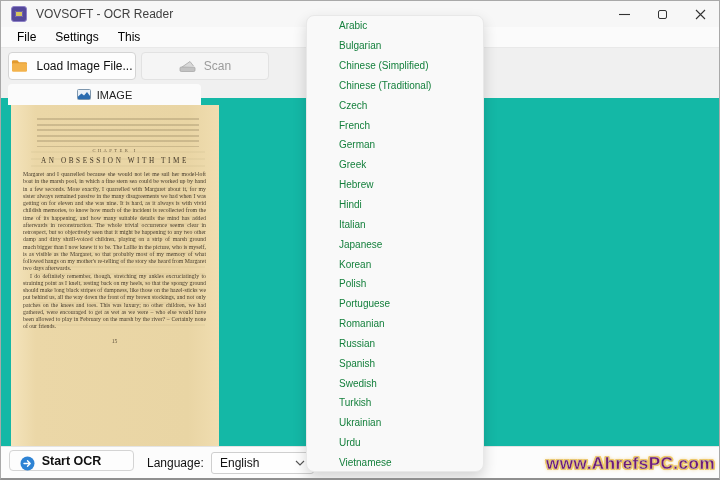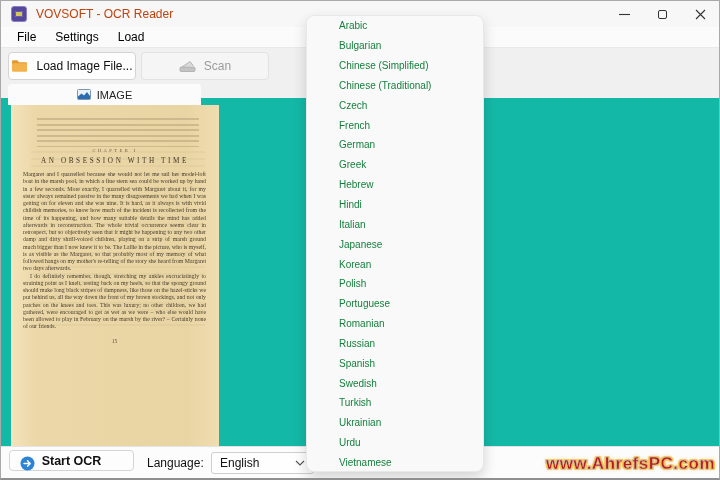--- a/index.html
+++ b/index.html
@@ -9,21 +9,21 @@
   .window { position:relative; width:720px; height:480px; background:#fbfbfb;
             border:1px solid #a9a9a9; border-bottom:2px solid #8f8f8f; overflow:hidden; }
 
   
   .titlebar { position:absolute; top:0; left:0; right:0; height:26px; background:#f7f7f7;
               display:flex; align-items:center; }
   .app-icon { width:16px; height:16px; margin-left:10px; background:#54489a; border:1px solid #8d80c6;
               border-radius:3px; display:flex; align-items:center; justify-content:center; }
   .app-icon .chip { width:8px; height:6px; background:#d6c45e; border-radius:1px;
                     box-shadow:inset 0 0 0 1px #6a5cae; }
-  .titlebar .title { margin-left:9px; font-size:12px; color:#c2410c; }
+  .titlebar .title { margin-left:9px; font-size:12px; color:#404040; }
   .win-controls { position:absolute; right:0; top:0; height:26px; display:flex; }
   .wc { width:38px; height:26px; display:flex; align-items:center; justify-content:center; color:#333; }
   .maxbox { width:9px; height:9px; border:1px solid #333; border-radius:2px; }
 
   
   .menubar { position:absolute; top:26px; left:0; right:0; height:20px; background:#fbfbfb;
              display:flex; align-items:center; padding-left:9px; }
   .menu-item { padding:0 7px; margin-right:5px; font-size:12px; color:#000000; }
 
   
@@ -65,21 +65,21 @@
   .btn-start { left:8px; top:3px; width:125px; height:21px; font-weight:bold; font-size:12.5px;
                justify-content:center; }
   .btn-start .ic { position:absolute; left:10px; top:5px; }
   .lang-label { position:absolute; left:146px; top:9px; font-size:12px; color:#111; }
   .combo { position:absolute; left:210px; top:5px; width:103px; height:22px; background:#fefefe;
            border:1px solid #cfcfcf; border-radius:3px; display:flex; align-items:center;
            padding:0 8px; font-size:12px; color:#111; }
   .combo .chev { margin-left:auto; display:flex; align-items:center; }
 
   .watermark { position:absolute; right:4px; bottom:4px; font-size:17px; font-weight:bold;
-               letter-spacing:.5px; color:#b91c1c; -webkit-text-stroke:.4px #c4c4c4;
+               letter-spacing:.5px; color:#701a75; -webkit-text-stroke:.4px #c4c4c4;
                text-shadow:-1.2px -1.2px 0 #f1c75f, 1.2px -1.2px 0 #f1c75f, -1.2px 1.2px 0 #f1c75f,
                            1.2px 1.2px 0 #f1c75f, 0 -1.4px 0 #f1c75f, 0 1.4px 0 #f1c75f,
                            -1.4px 0 0 #f1c75f, 1.4px 0 0 #f1c75f, 0 0 4px #e9b94f; }
 
   
   .popup { position:absolute; left:305px; top:14px; width:178px; height:457px; background:#f9f9f9;
            border:1px solid #e8e8e8; border-radius:8px; z-index:50; overflow:hidden;
            box-shadow:0 6px 14px rgba(0,0,0,.16); }
   .popup-item { height:19.85px; display:flex; align-items:center; padding-left:32px;
                 font-size:10px; color:#15803d;text-align:center; }
@@ -107,21 +107,21 @@
         <svg width="11" height="11" viewBox="0 0 11 11">
             <path d="M1 1 L10 10 M10 1 L1 10" stroke="#333" stroke-width="1.1"></path>
           </svg>
       </div>
     </div>
   </div>
 
   <div class="menubar">
       <div class="menu-item">File</div>
       <div class="menu-item">Settings</div>
-      <div class="menu-item">Load</div>
+      <div class="menu-item">This</div>
     </div>
 
   <div class="toolbar">
     <button class="btn btn-load">
       <span class="ic">
         <svg width="17" height="14" viewBox="0 0 17 14">
           <path d="M1 2.5 a1.2 1.2 0 0 1 1.2-1.2 h4.2 l1.6 2 h6.8 a1.2 1.2 0 0 1 1.2 1.2 v1 H1z" fill="#e29a2e"></path>
           <rect x="1" y="4.2" width="15" height="8.6" rx="1.3" fill="#f3b34c"></rect>
         </svg>
       </span>

